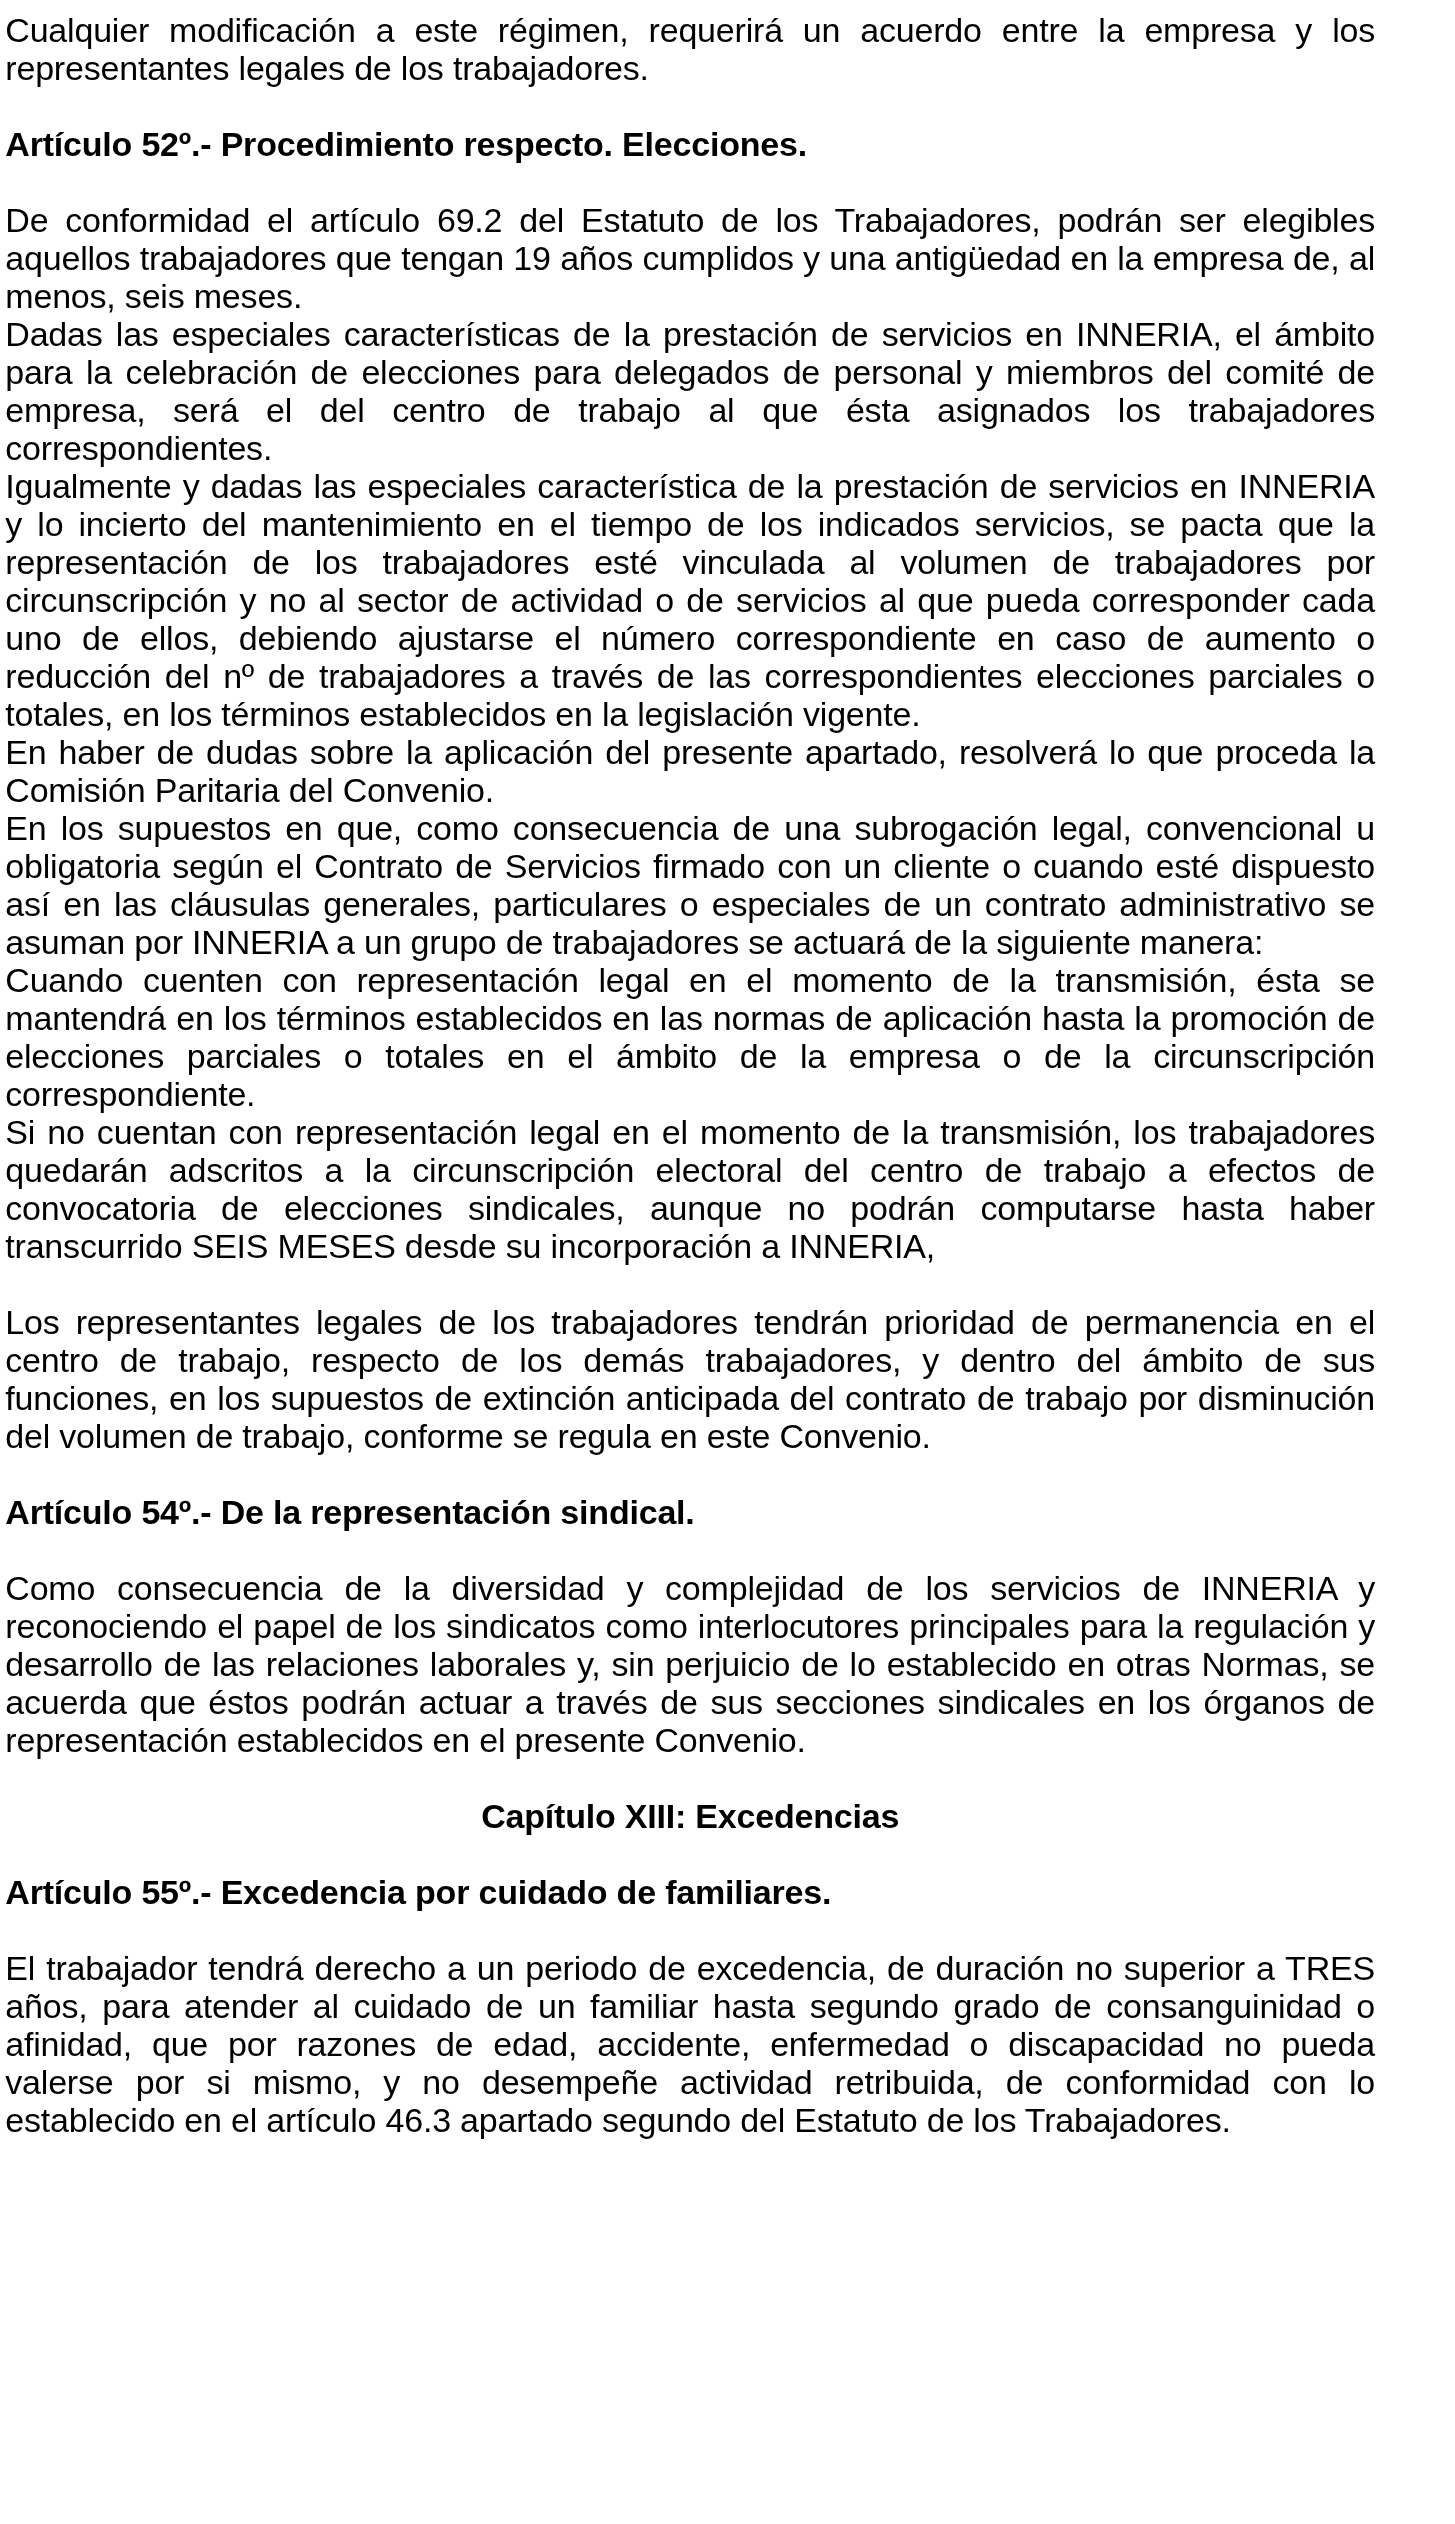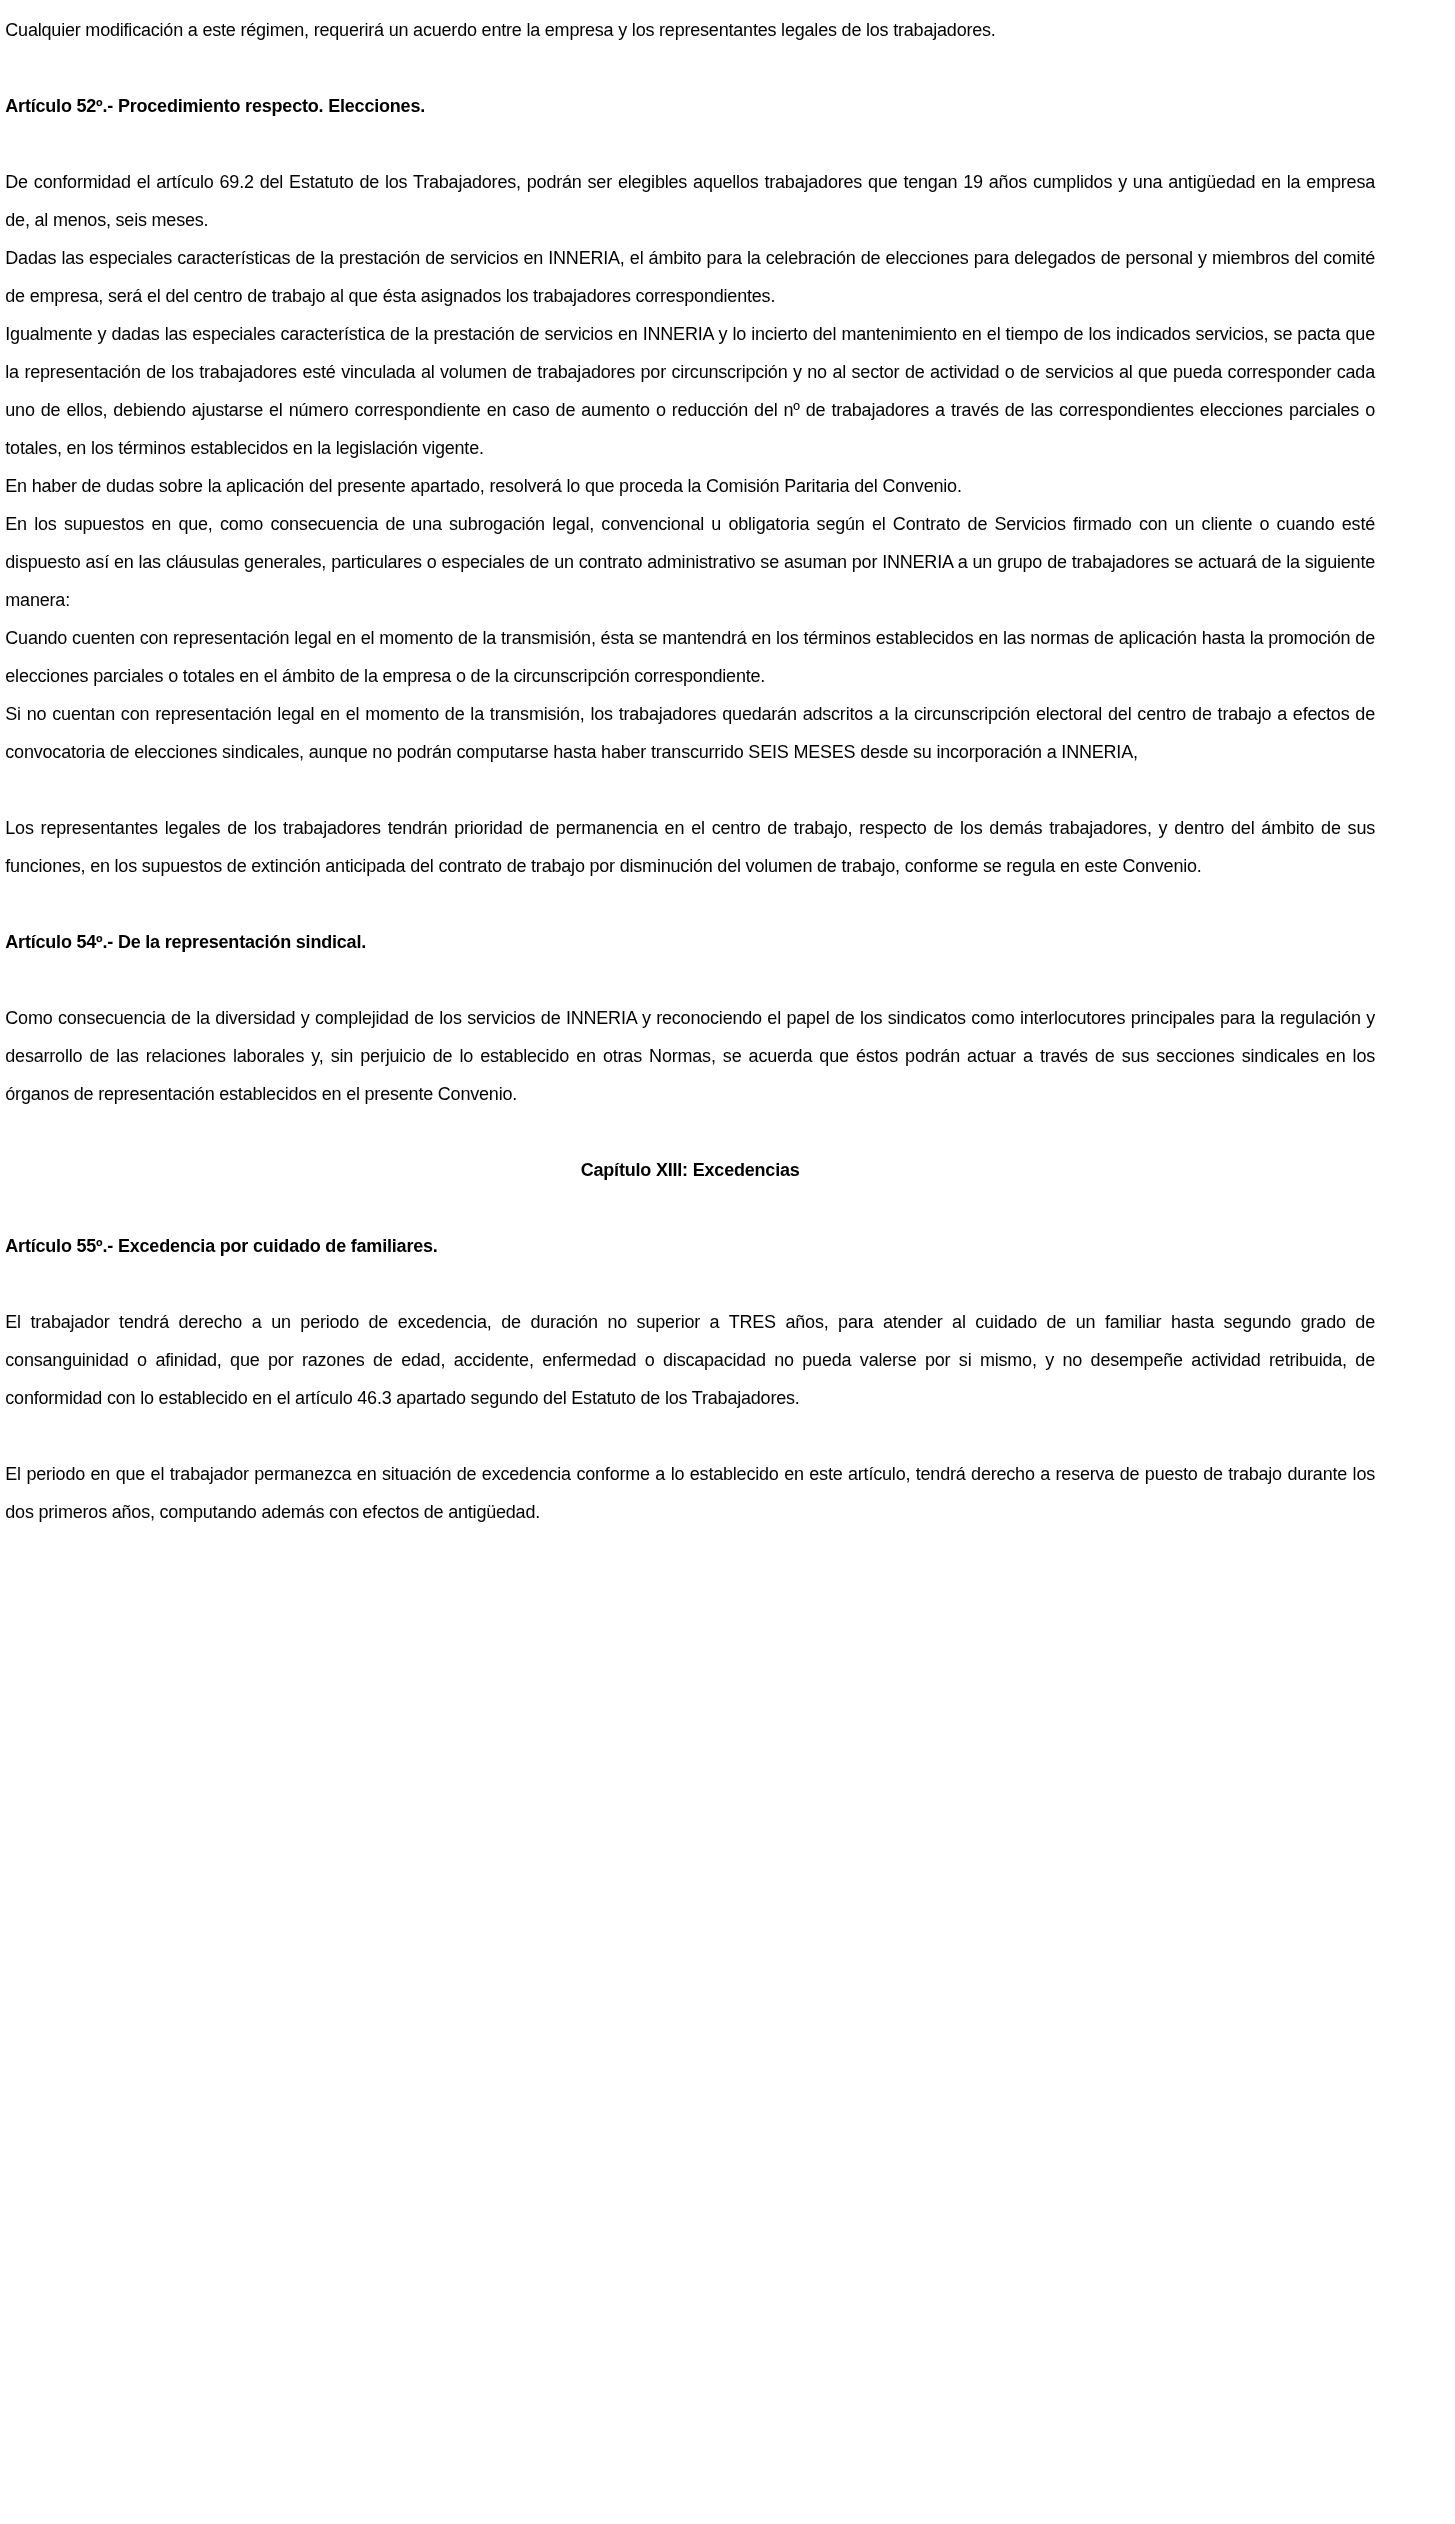--- a/index.html
+++ b/index.html
@@ -19,21 +19,21 @@
     width: 1456px;
     min-height: 2525px;
     padding: 11.4px 81px 35px 5.3px;
     font-size: 27px;
     line-height: 38px;
     letter-spacing: -0.2px;
   }
   .block {
     margin: 0;
     padding: 0;
-    font-size: 18px;
+    font-size: 34px;
     line-height: 38px;
   }
   .gap {
     margin-top: 38px;
   }
   .paragraph {
     text-align: justify;
     font-weight: normal;
   }
   .article-heading {
@@ -57,15 +57,14 @@
     <p class="block paragraph">En haber de dudas sobre la aplicación del presente apartado, resolverá lo que proceda la Comisión Paritaria del Convenio.</p>
     <p class="block paragraph">En los supuestos en que, como consecuencia de una subrogación legal, convencional u obligatoria según el Contrato de Servicios firmado con un cliente o cuando esté dispuesto así en las cláusulas generales, particulares o especiales de un contrato administrativo se asuman por INNERIA a un grupo de trabajadores se actuará de la siguiente manera:</p>
     <p class="block paragraph">Cuando cuenten con representación legal en el momento de la transmisión, ésta se mantendrá en los términos establecidos en las normas de aplicación hasta la promoción de elecciones parciales o totales en el ámbito de la empresa o de la circunscripción correspondiente.</p>
     <p class="block paragraph">Si no cuentan con representación legal en el momento de la transmisión, los trabajadores quedarán adscritos a la circunscripción electoral del centro de trabajo a efectos de convocatoria de elecciones sindicales, aunque no podrán computarse hasta haber transcurrido SEIS MESES desde su incorporación a INNERIA,</p>
     <p class="block paragraph gap">Los representantes legales de los trabajadores tendrán prioridad de permanencia en el centro de trabajo, respecto de los demás trabajadores, y dentro del ámbito de sus funciones, en los supuestos de extinción anticipada del contrato de trabajo por disminución del volumen de trabajo, conforme se regula en este Convenio.</p>
     <h2 class="block article-heading gap">Artículo 54º.- De la representación sindical.</h2>
     <p class="block paragraph gap">Como consecuencia de la diversidad y complejidad de los servicios de INNERIA y reconociendo el papel de los sindicatos como interlocutores principales para la regulación y desarrollo de las relaciones laborales y, sin perjuicio de lo establecido en otras Normas, se acuerda que éstos podrán actuar a través de sus secciones sindicales en los órganos de representación establecidos en el presente Convenio.</p>
     <h2 class="block chapter-heading gap">Capítulo XIII: Excedencias</h2>
     <h2 class="block article-heading gap">Artículo 55º.- Excedencia por cuidado de familiares.</h2>
     <p class="block paragraph gap">El trabajador tendrá derecho a un periodo de excedencia, de duración no superior a TRES años, para atender al cuidado de un familiar hasta segundo grado de consanguinidad o afinidad, que por razones de edad, accidente, enfermedad o discapacidad no pueda valerse por si mismo, y no desempeñe actividad retribuida, de conformidad con lo establecido en el artículo 46.3 apartado segundo del Estatuto de los Trabajadores.</p>
-    <p class="block paragraph gap">El periodo en que el trabajador permanezca en situación de excedencia conforme a lo establecido en este artículo, tendrá derecho a reserva de puesto de trabajo durante los dos primeros años, computando además con efectos de antigüedad.</p>
   </main>
 
 
 </body></html>

